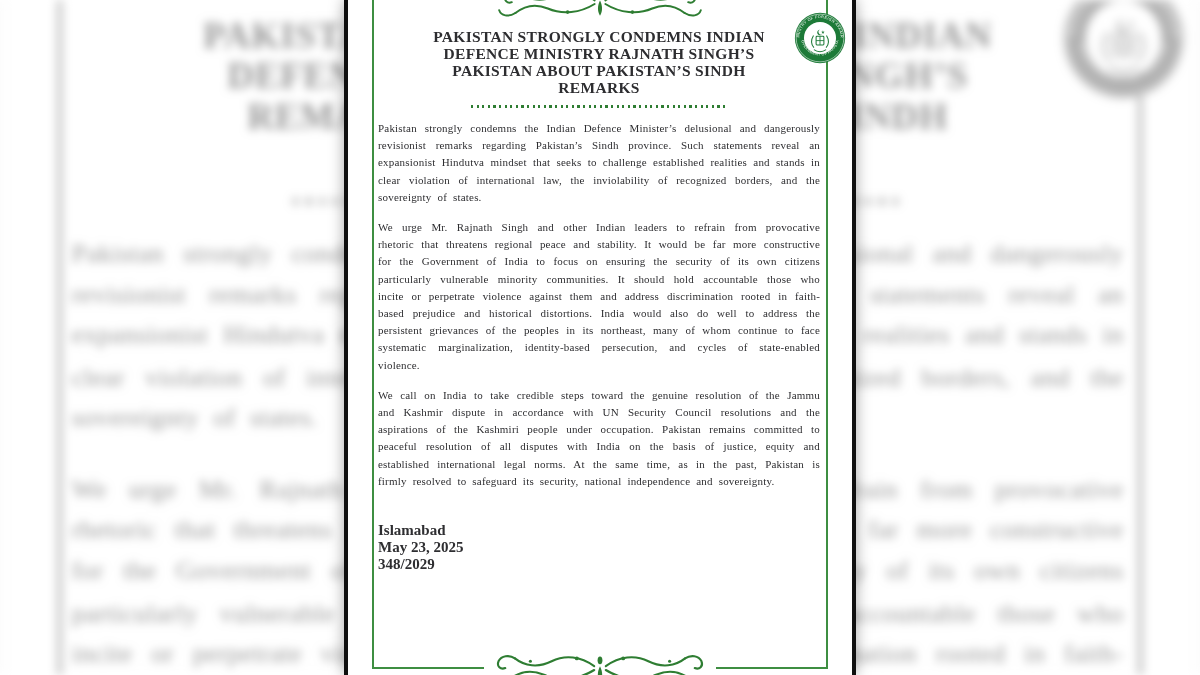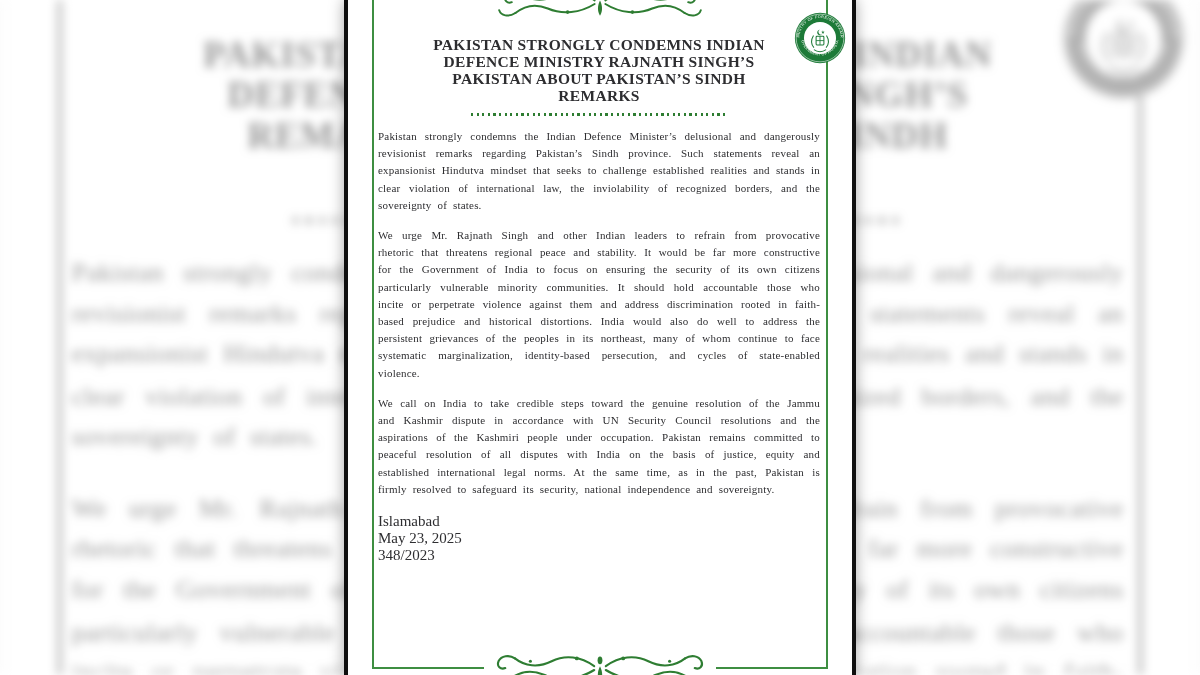--- a/index.html
+++ b/index.html
@@ -23,40 +23,40 @@
     position:absolute;left:344px;top:0;width:512px;height:675px;
     background:#ffffff;box-sizing:border-box;
     border-left:4px solid #0f0f0f;border-right:4px solid #0f0f0f;
     box-shadow:0 0 14px rgba(0,0,0,0.35);
     z-index:1;overflow:hidden;
   }
   .frame{
     position:absolute;left:24px;right:24px;top:-30px;bottom:6px;
     border:2px solid #3e8e41;pointer-events:none;
   }
-  .content{position:absolute;left:30px;right:32px;top:12px;}
+  .content{position:absolute;left:30px;right:32px;top:4px;}
   .ornament{position:absolute;left:50%;transform:translateX(-50%);color:#2e7d32;}
   .ornament.top{top:-14px;width:216px;height:36px;}
   .ornament.bottom{bottom:-13px;width:232px;height:36px;background:#ffffff;}
   .title-block{margin-top:24px;text-align:center;}
   .title-line{
     font-weight:bold;font-size:15.5px;line-height:17px;color:#2d2d30;
     letter-spacing:0.3px;white-space:nowrap;
   }
   .seal{position:absolute;top:12px;right:6px;width:52px;height:52px;}
   .dotted-divider{
     width:256px;height:3px;margin:9px auto 12px auto;
     background:repeating-linear-gradient(90deg,#2e7d32 0 2.2px,transparent 2.2px 5.6px);
   }
   .para{
     font-size:11px;line-height:17.2px;color:#2e2e31;
     text-align:justify;letter-spacing:0.2px;word-spacing:3px;
     margin:0 0 13px 0;
   }
-  .footer-block{margin-top:15px;font-size:15px;line-height:17px;color:#2e2e31;}
+  .footer-block{margin-top:32px;font-size:15px;line-height:17px;color:#2e2e31;font-weight:bold;}
   .footer-line{display:block;}
 </style>
 </head>
 <body>
 
 <div id="bg-layer">
     <div class="card bg-clone" id="bg-card">
   <div class="frame"></div>
 
   <svg class="ornament top" viewBox="0 0 240 36">
@@ -192,21 +192,21 @@
 
     <div class="dotted-divider"></div>
 
     <p class="para">Pakistan strongly condemns the Indian Defence Minister’s delusional and dangerously revisionist remarks regarding Pakistan’s Sindh province. Such statements reveal an expansionist Hindutva mindset that seeks to challenge established realities and stands in clear violation of international law, the inviolability of recognized borders, and the sovereignty of states.</p>
     <p class="para">We urge Mr. Rajnath Singh and other Indian leaders to refrain from provocative rhetoric that threatens regional peace and stability. It would be far more constructive for the Government of India to focus on ensuring the security of its own citizens particularly vulnerable minority communities. It should hold accountable those who incite or perpetrate violence against them and address discrimination rooted in faith-based prejudice and historical distortions. India would also do well to address the persistent grievances of the peoples in its northeast, many of whom continue to face systematic marginalization, identity-based persecution, and cycles of state-enabled violence.</p>
     <p class="para">We call on India to take credible steps toward the genuine resolution of the Jammu and Kashmir dispute in accordance with UN Security Council resolutions and the aspirations of the Kashmiri people under occupation. Pakistan remains committed to peaceful resolution of all disputes with India on the basis of justice, equity and established international legal norms. At the same time, as in the past, Pakistan is firmly resolved to safeguard its security, national independence and sovereignty.</p>
 
     <div class="footer-block">
       <span class="footer-line">Islamabad</span>
       <span class="footer-line">May 23, 2025</span>
-      <span class="footer-line">348/2023</span>
+      <span class="footer-line">348/2029</span>
     </div>
   </div>
 
   <svg class="ornament bottom" viewBox="0 0 240 36">
     <g fill="none" stroke="currentColor" stroke-width="2.2" stroke-linecap="round">
       <path d="M114 14 C100 4 84 2 70 9 C56 16 42 14 32 6"></path>
       <path d="M114 18 C98 28 78 30 62 23 C48 17 36 20 26 28"></path>
       <path d="M32 6 C26 2 18 3 15 9 C13 14 17 18 22 16"></path>
       <path d="M26 28 C18 33 10 31 8 25"></path>
       <g transform="translate(240,0) scale(-1,1)">

